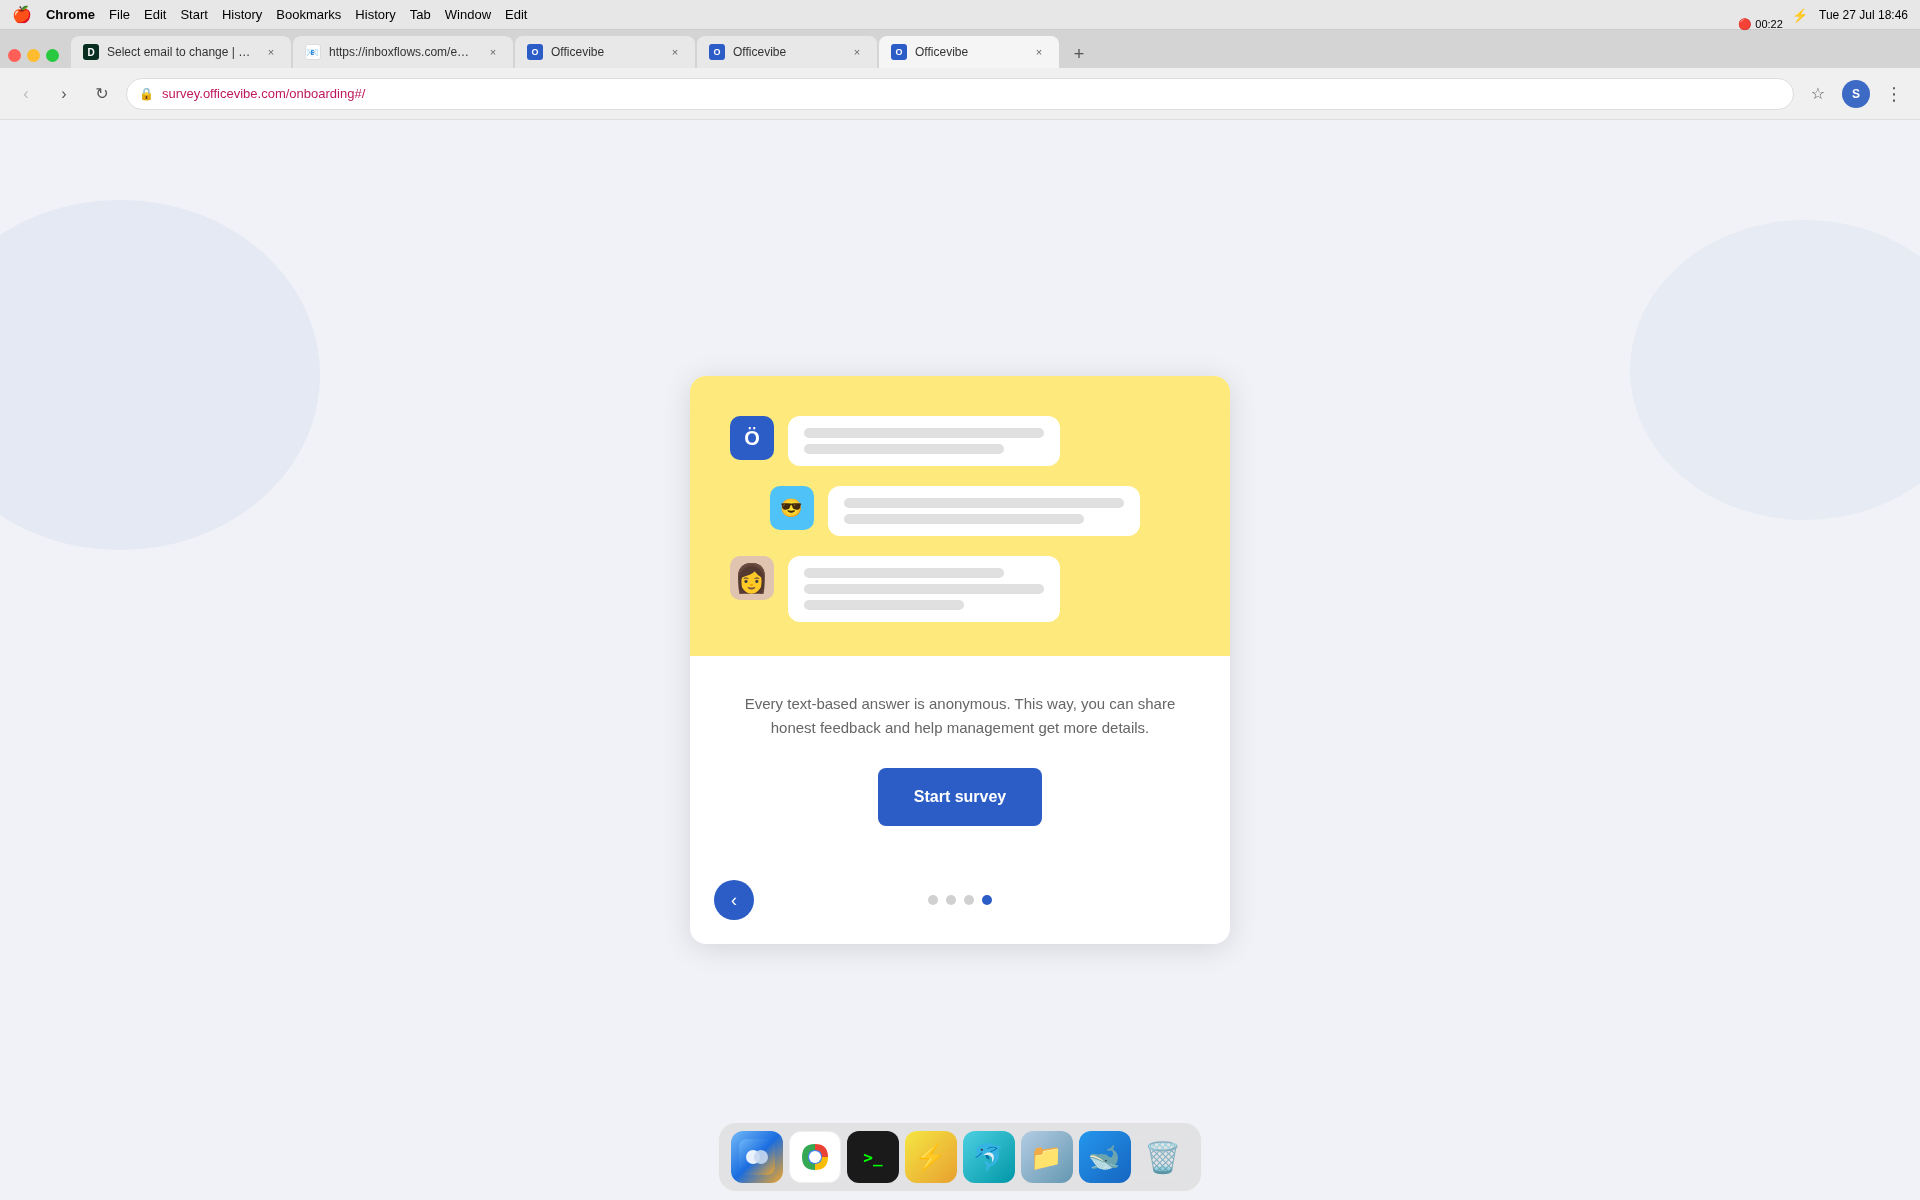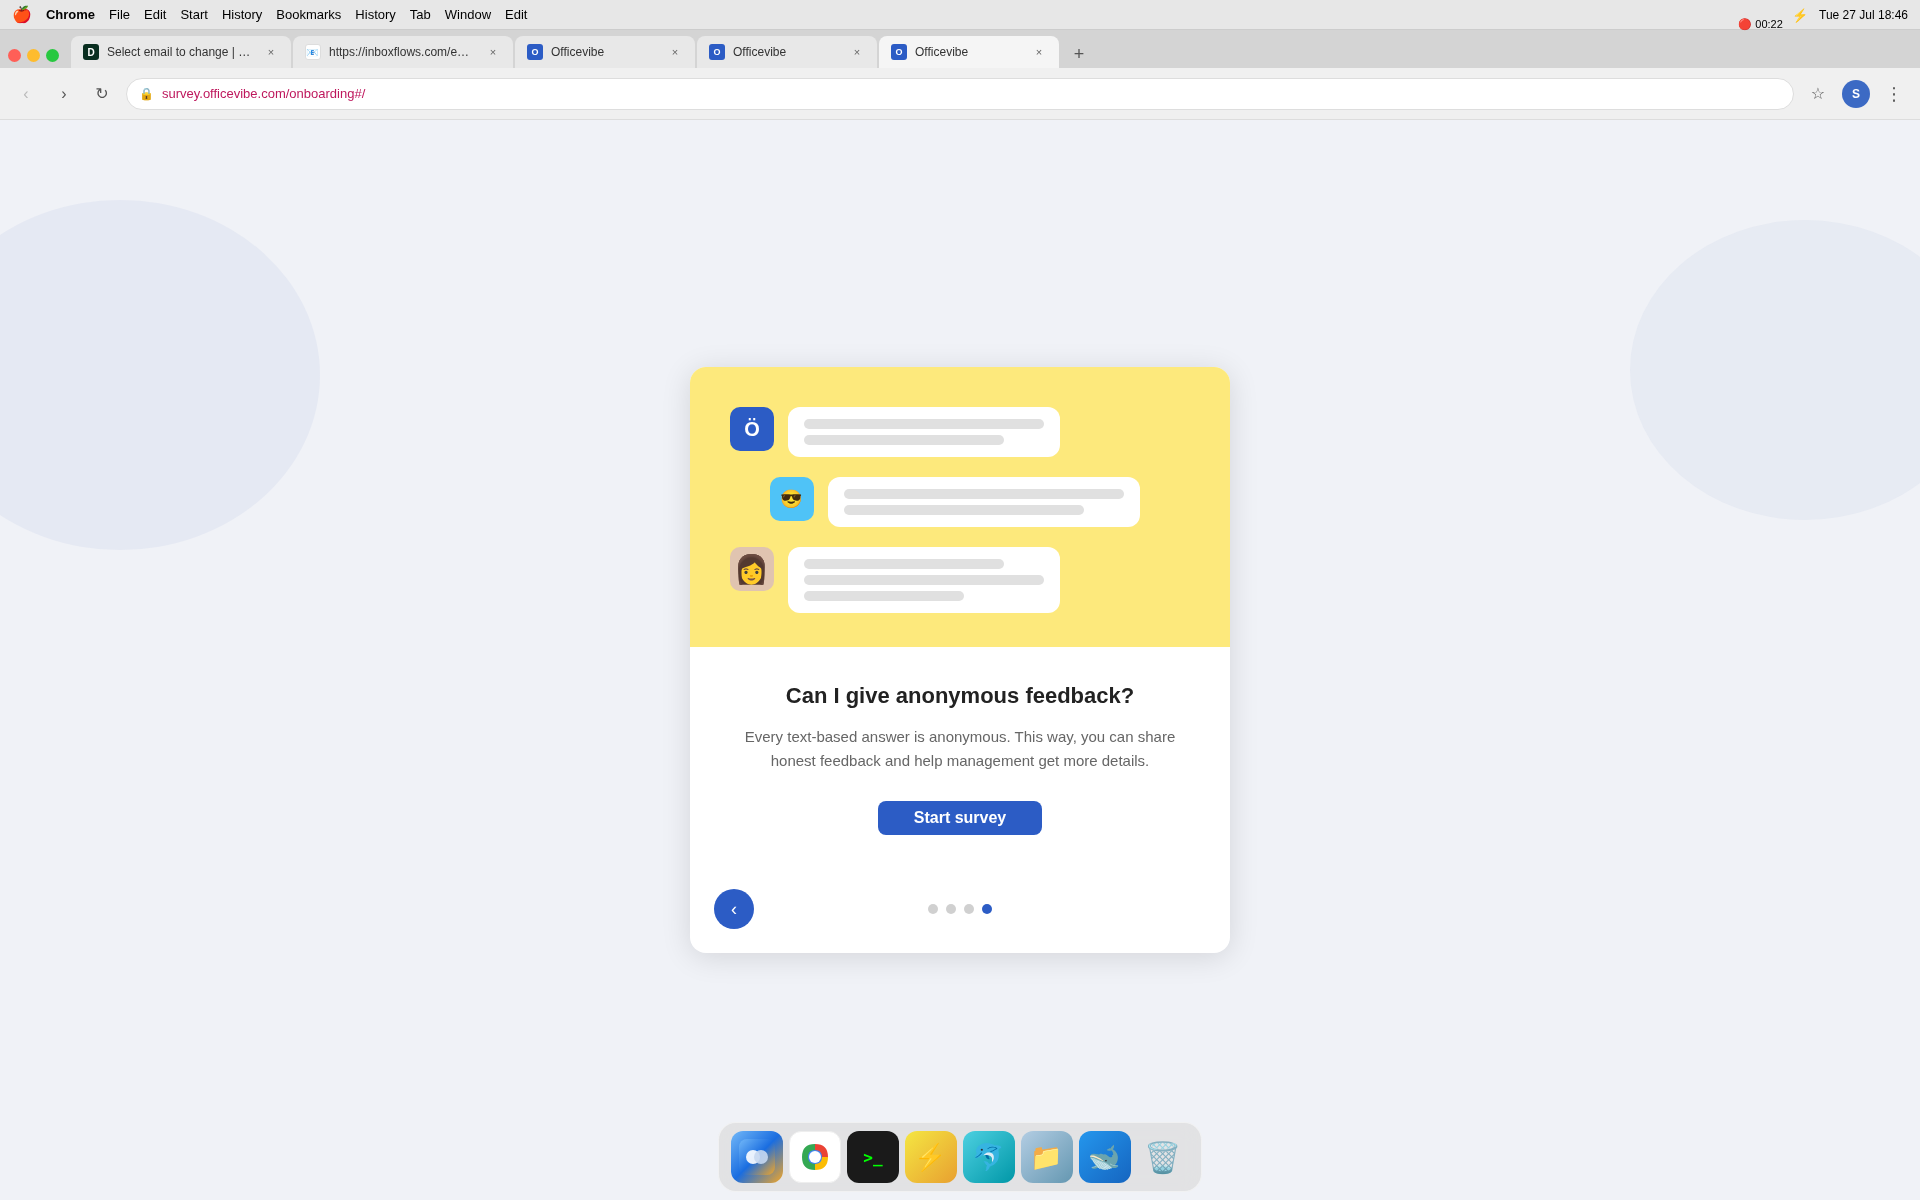--- a/index.html
+++ b/index.html
@@ -298,21 +298,21 @@
       line-height: 1.6;
       margin-bottom: 28px;
     }
 
     
     .start-btn {
       background: #2c5cc5;
       color: white;
       border: none;
       border-radius: 8px;
-      padding: 8px 36px;
+      padding: 20px 36px;
       font-size: 16px;
       font-weight: 600;
       cursor: pointer;
       display: inline-block;
       margin-bottom: 24px;
     }
 
     
     .nav-footer {
       display: flex;
@@ -489,21 +489,20 @@
         <div class="avatar-box avatar-person">👩</div>
         <div class="bubble">
           <div class="bubble-line medium"></div>
           <div class="bubble-line full"></div>
           <div class="bubble-line shorter"></div>
         </div>
       </div>
     </div>
 
     <div class="card-text">
-      <h2 class="card-title">Can I give anonymous feedback?</h2>
       <p class="card-description">Every text-based answer is anonymous. This way, you can share honest feedback and help management get more details.</p>
       <button class="start-btn">Start survey</button>
     </div>
 
     <div class="nav-footer">
       <button class="back-btn">‹</button>
       <div class="dots-container">
         <div class="dot"></div>
         <div class="dot"></div>
         <div class="dot"></div>

